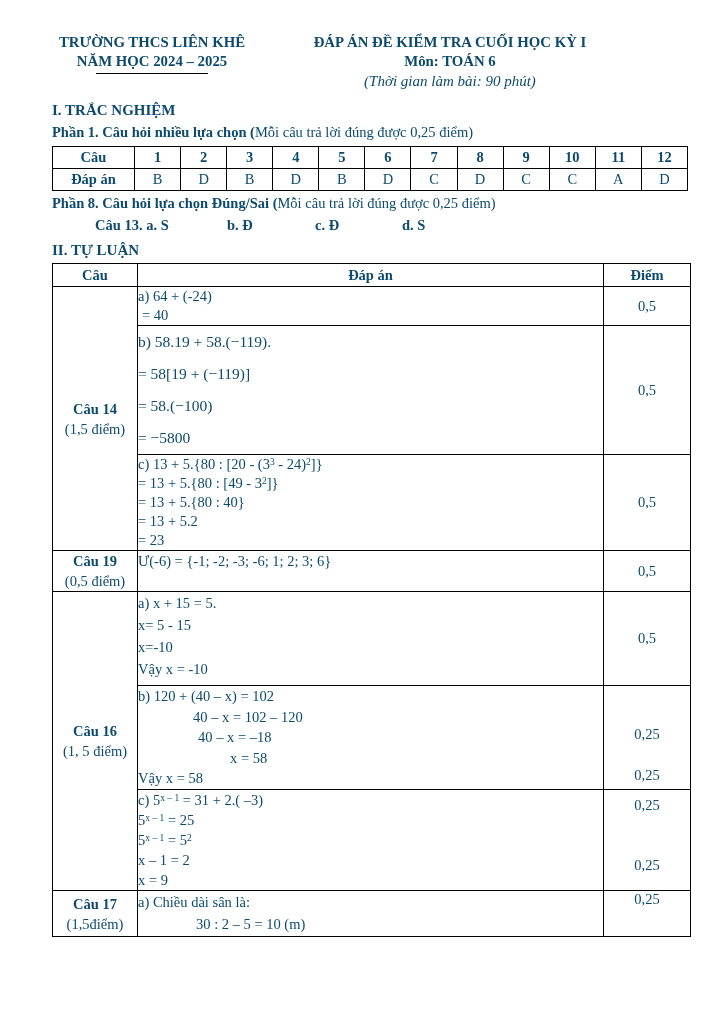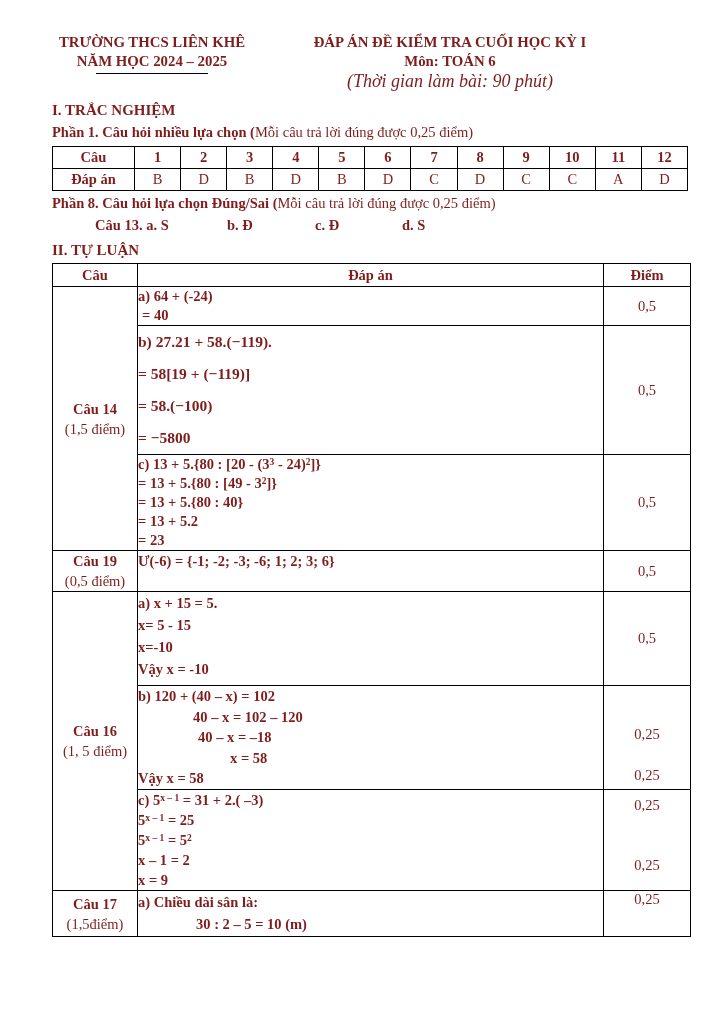--- a/index.html
+++ b/index.html
@@ -1,24 +1,24 @@
 <!DOCTYPE html>
 <html><head>
 <meta charset="utf-8">
 <style>
   html,body{margin:0;padding:0;background:#fff;}
-  .page{width:724px;height:1024px;background:#ffffff;color:#7f1d1d;position:relative;overflow:hidden;
+  .page{width:724px;height:1024px;background:#ffffff;color:#0c4a6e;position:relative;overflow:hidden;
         font-family:"Liberation Serif","DejaVu Serif",serif;font-size:14.5px;}
   
   .hdr{display:flex;padding-top:33px;}
   .hdr-left{width:214px;margin-left:45px;text-align:center;font-weight:bold;font-size:14.8px;line-height:19px;}
   .hdr-underline{width:112px;border-bottom:1.6px solid #000;margin:2px auto 0;height:0;}
   .hdr-right{width:318px;margin-left:32px;text-align:center;line-height:19px;}
   .hdr-title,.hdr-subject{font-weight:bold;font-size:14.8px;}
-  .hdr-duration{font-style:italic;font-size:18px;margin-top:1px;}
+  .hdr-duration{font-style:italic;font-size:15px;margin-top:1px;}
   
   .content{margin-left:52px;width:638px;}
   .sec1-heading{font-weight:bold;font-size:15px;margin-top:10px;line-height:19px;}
   .part-line{margin-top:3px;line-height:19px;}
   .b{font-weight:bold;margin-top:18px;}
   
   table.mcq{border-collapse:collapse;table-layout:fixed;width:636px;margin-top:4px;}
   .mcq td{border:1px solid #000;text-align:center;padding:0;font-size:14.5px;height:21px;}
   .mcq .hd{font-weight:bold;}
   
@@ -31,21 +31,21 @@
   .main th,.main td{border:1px solid #000;padding:0;}
   .main th{font-weight:bold;text-align:center;font-size:14.5px;}
   tr.rh{height:23px;}
   tr.r14a{height:38px;} tr.r14b{height:129px;} tr.r14c{height:94px;}
   tr.r15{height:41px;}
   tr.r16a{height:94px;} tr.r16b{height:104px;} tr.r16c{height:100px;margin-top:20px;}
   tr.r17{height:46px;}
   .label-cell{text-align:center;vertical-align:middle;line-height:20px;}
   .label-name{font-weight:bold;}
   .content-cell{padding:2px 5px;vertical-align:top;}
-  .line{line-height:20px;white-space:pre;font-weight:bold;}
+  .line{line-height:20px;white-space:pre;}
   .line19{line-height:19px;}
   .line20{line-height:20.5px;}
   .line22{line-height:22px;}
   .math{font-size:15.5px;line-height:32px;}
   .ind-xs{padding-left:4px;}
   .ind-1{padding-left:55px;} .ind-2{padding-left:60px;} .ind-3{padding-left:92px;}
   .ind-17{padding-left:58px;}
   sup{font-size:9.5px;line-height:0;position:relative;top:-4.5px;vertical-align:baseline;}
   .score-cell{text-align:center;vertical-align:middle;font-size:14.5px;}
   .score-rel{position:relative;}
@@ -160,21 +160,21 @@
         </td>
         <td class="content-cell">
           <div class="line line19">a) 64 + (-24)</div>
           <div class="line line19 ind-xs">= 40</div>
         </td>
         <td class="score-cell">0,5</td>
       </tr>
 
       <tr class="r14b">
         <td class="content-cell">
-          <div class="line math">b) 27.21 + 58.(−119).</div>
+          <div class="line math">b) 58.19 + 58.(−119).</div>
           <div class="line math">= 58[19 + (−119)]</div>
           <div class="line math">= 58.(−100)</div>
           <div class="line math">= −5800</div>
         </td>
         <td class="score-cell">0,5</td>
       </tr>
 
       <tr class="r14c">
         <td class="content-cell">
           <div class="line line19"><span>c) 13 + 5.{80 : [20 - (3</span><sup>3</sup><span> - 24)</span><sup>2</sup><span>]}</span></div>

